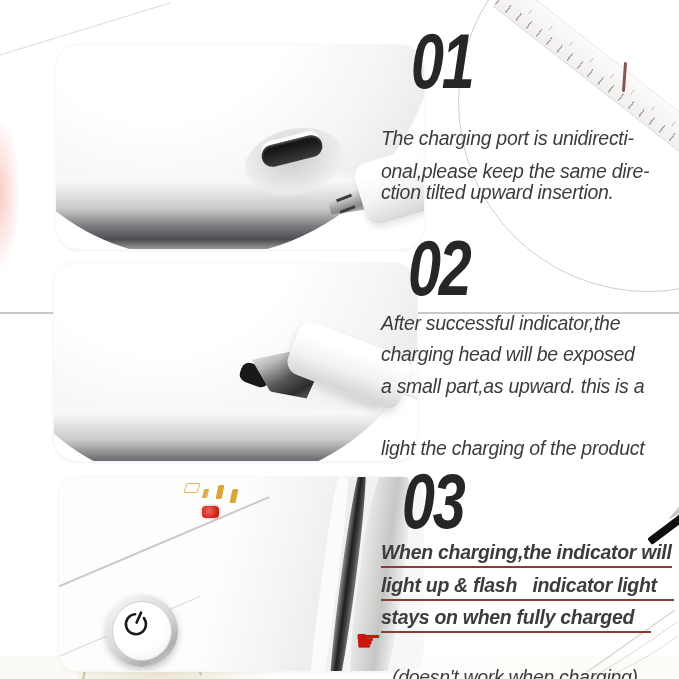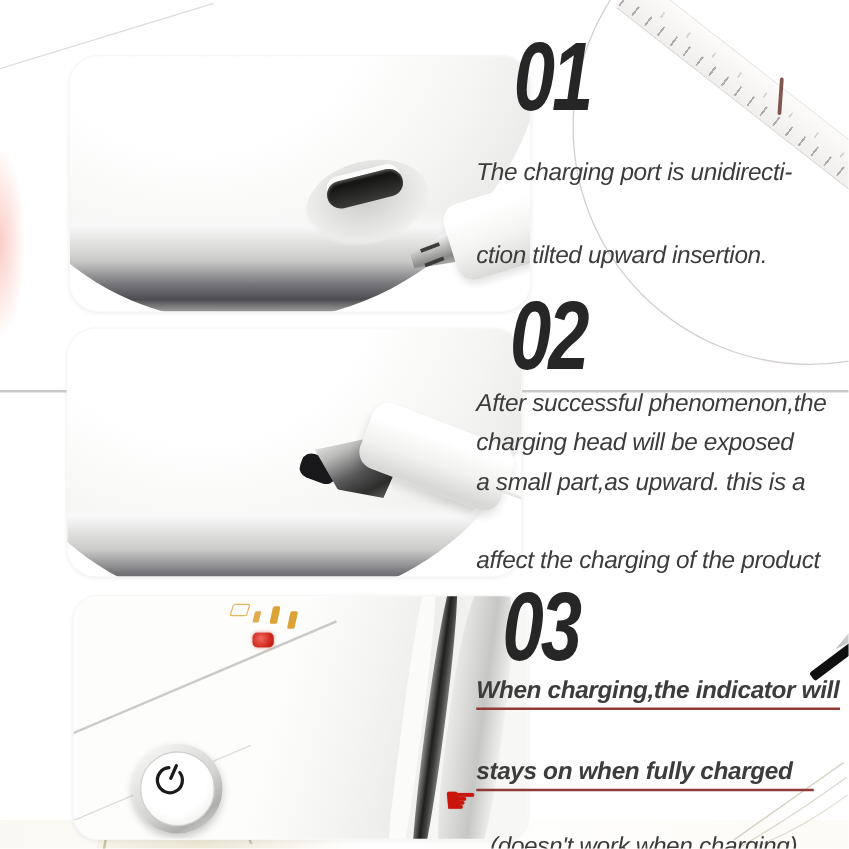--- a/index.html
+++ b/index.html
@@ -188,28 +188,30 @@
       </svg>
     </div>
     <div class="stripe-white"></div>
     <div class="stripe-dark"></div>
     <div class="stripe-gray"></div>
   </figure>
 
   <section class="col">
     <div class="num n1">01</div>
     <div class="line" style="top:108px">The charging port is unidirecti-</div>
-    <div class="line" style="top:174px">ction tilted upward insertion.</div>
+    <div class="line" style="top:141px">onal,please keep the same dire-</div>
+    <div class="line" style="top:162px">ction tilted upward insertion.</div>
 
     <div class="num n2">02</div>
-    <div class="line" style="top:293px">After successful phenomenon,the</div>
+    <div class="line" style="top:293px">After successful indicator,the</div>
     <div class="line" style="top:324px">charging head will be exposed</div>
     <div class="line" style="top:356px">a small part,as upward. this is a</div>
-    <div class="line" style="top:418px">affect the charging of the product</div>
+    <div class="line" style="top:418px">light the charging of the product</div>
 
     <div class="num n3">03</div>
     <div class="line ul" style="top:522px;width:291px">When charging,the indicator will</div>
+    <div class="line ul" style="top:555px;width:293px">light up &amp; flash   indicator light</div>
     <div class="line ul" style="top:587px;width:270px">stays on when fully charged</div>
     <span class="hand">☛</span>
     <div class="line note">(doesn't work when charging)</div>
   </section>
 
 </div>
 
 </body></html>

